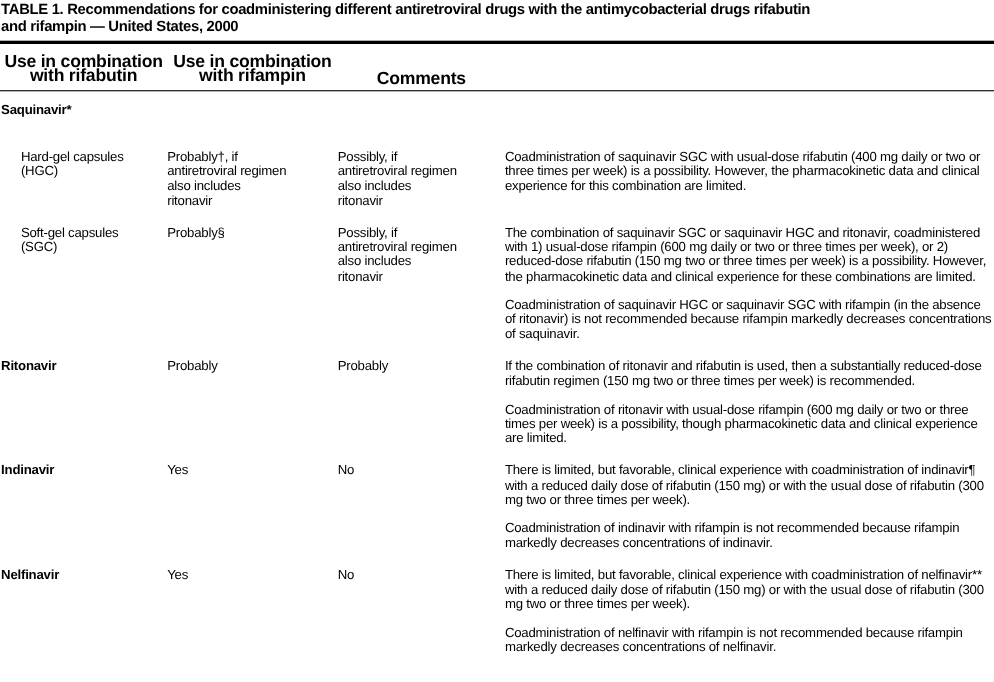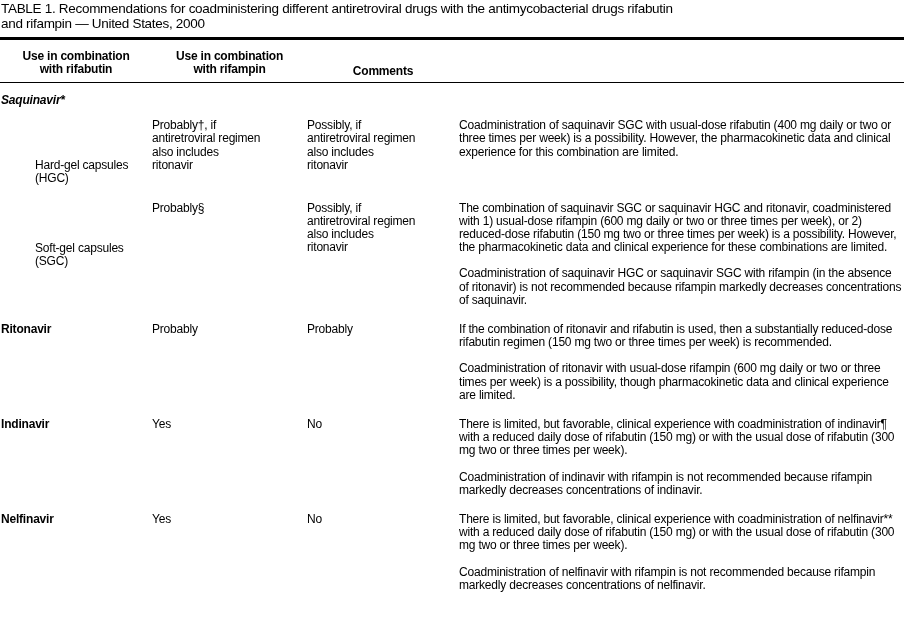--- a/index.html
+++ b/index.html
@@ -16,39 +16,39 @@
     -webkit-font-smoothing: none;
   }
   .page {
     width: 904px;
     height: 620px;
     position: relative;
     box-sizing: border-box;
   }
   .title {
     font-size: 13.5px;
-    font-weight: normal;
+    font-weight: bold;
     line-height: 15px;
     letter-spacing: -0.3px;
     white-space: pre-line;
     padding: 1px 2px 0 1px;
   }
   .table {
     margin-top: 6px;
   }
   .thead {
     border-top: 3px solid #000000;
     border-bottom: 1px solid #000000;
     display: grid;
     grid-template-columns: 152px 155px 152px 1fr;
     height: 42px;
     box-sizing: content-box;
   }
   .th {
-    font-size: 12px;
+    font-size: 16px;
     font-weight: bold;
     line-height: 13px;
     letter-spacing: -0.2px;
     white-space: pre-line;
     display: flex;
   }
   .th.left {
     align-items: flex-end;
     justify-content: flex-start;
     padding: 0 0 4px 1px;
@@ -67,38 +67,36 @@
   }
   .tbody {
     padding-top: 11px;
   }
   .row {
     display: grid;
     grid-template-columns: 152px 155px 152px 1fr;
     margin-bottom: 16px;
   }
   .row.group {
-    margin-bottom: 12px;
-    font-style: italic;
+    margin-bottom: 29px;
   }
   .cell {
     font-size: 12px;
     line-height: 13.2px;
     letter-spacing: -0.2px;
     white-space: pre-line;
   }
   .c1 {
     padding-left: 1px;
   }
   .c1.bold {
     font-weight: bold;
   }
   .c1.indent {
-    padding-left: 35px;
-    margin-top: 40px;
+    padding-left: 19px;
   }
   .c4 {
     padding-right: 2px;
   }
   .c4 .para {
     margin: 0 0 13px 0;
     white-space: normal;
   }
   .c4 .para:last-child {
     margin-bottom: 0;

